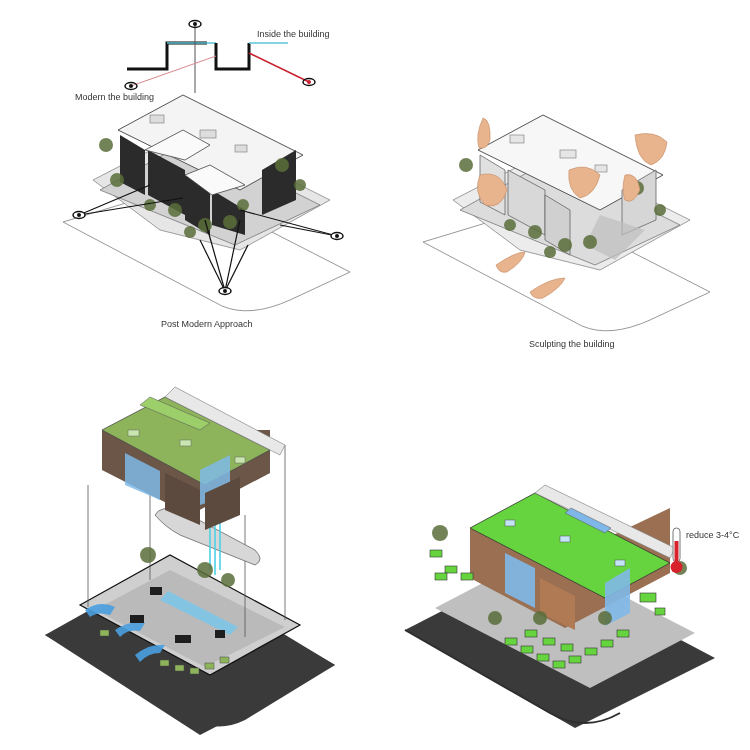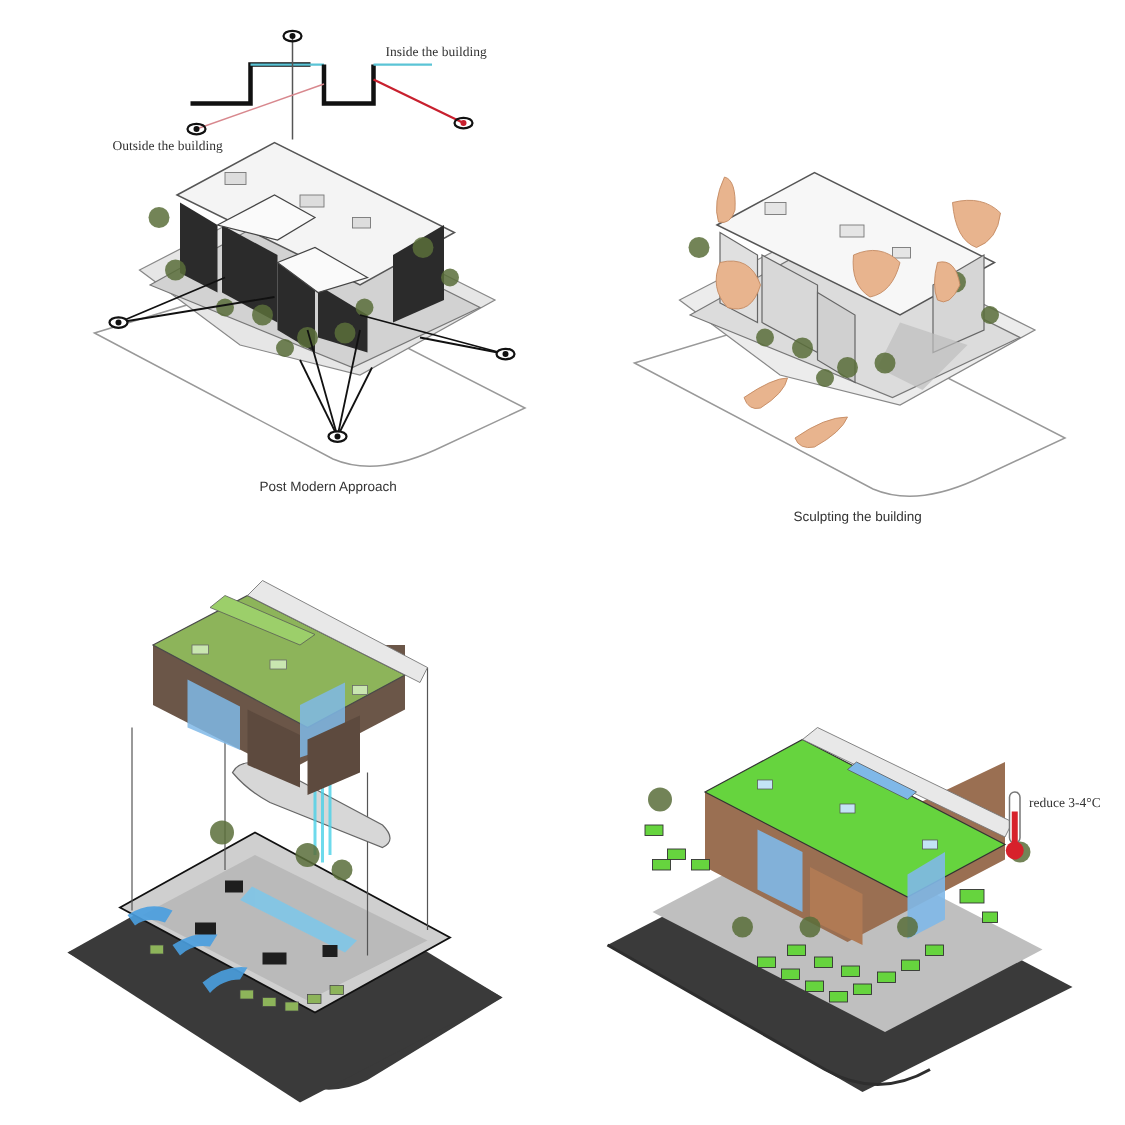--- a/index.html
+++ b/index.html
@@ -1,19 +1,19 @@
 <!DOCTYPE html>
 <html><head>
 <meta charset="utf-8">
 <style>
   html, body { margin:0; padding:0; background:#ffffff; }
   body { width:750px; height:750px; position:relative; overflow:hidden; font-family:"Liberation Sans", sans-serif; color:#333; }
   .panel { position:absolute; }
   .caption { position:absolute; font-size:9px; color:#333; white-space:nowrap; font-family:"Liberation Sans", sans-serif; }
-  .label { position:absolute; font-size:9px; color:#333; white-space:nowrap; font-family:Liberation Serif, serif; }
+  .label { position:absolute; font-size:9px; color:#333; white-space:nowrap; font-family:Liberation Sans, sans-serif; }
   svg { position:absolute; left:0; top:0; overflow:visible; }
 </style>
 </head>
 <body>
 
 <div class="panel" style="left:0;top:0;width:375px;height:340px;">
   <svg width="375" height="340">
 
     <g>
       <polyline points="127,69 167,69 167,43 207,43" fill="none" stroke="#111" stroke-width="3"></polyline>
@@ -87,22 +87,22 @@
     <g>
       <ellipse cx="225" cy="291" rx="6" ry="3.5" fill="#fff" stroke="#111" stroke-width="1.5"></ellipse>
         <circle cx="225" cy="291" r="2" fill="#111"></circle>
     </g>
     <g>
       <ellipse cx="337" cy="236" rx="6" ry="3.5" fill="#fff" stroke="#111" stroke-width="1.5"></ellipse>
         <circle cx="337" cy="236" r="2" fill="#111"></circle>
     </g>
   </svg>
   <div class="label" style="left:257px;top:29px;">Inside the building</div>
-  <div class="label" style="left:75px;top:92px;">Outside the building</div>
-  <div class="caption" style="left:173px;top:319px;text-align:center;">Post Modern Approach</div>
+  <div class="label" style="left:75px;top:92px;">Modern the building</div>
+  <div class="caption" style="left:161px;top:319px;text-align:center;">Post Modern Approach</div>
 </div>
 
 <div class="panel" style="left:375px;top:0;width:375px;height:340px;margin-top:20px;">
   <svg width="375" height="340">
     <path d="M48,222 L207,306 Q235,318 275,300 L335,272 L167,186 Z" fill="none" stroke="#999" stroke-width="1"></path>
     <polygon points="78,180 175,130 315,200 225,250 145,230" fill="#ececec" stroke="#888" stroke-width="0.8"></polygon>
     <polygon points="85,190 175,140 305,205 220,245" fill="#dcdcdc" stroke="#777" stroke-width="0.8"></polygon>
     <polygon points="103,130 168,95 288,155 225,190" fill="#f7f7f7" stroke="#555" stroke-width="1"></polygon>
     <polygon points="105,135 130,150 130,195 105,182" fill="#e0e0e0" stroke="#666" stroke-width="0.8"></polygon>
     <polygon points="133,150 170,170 170,215 133,195" fill="#d8d8d8" stroke="#666" stroke-width="0.8"></polygon>

